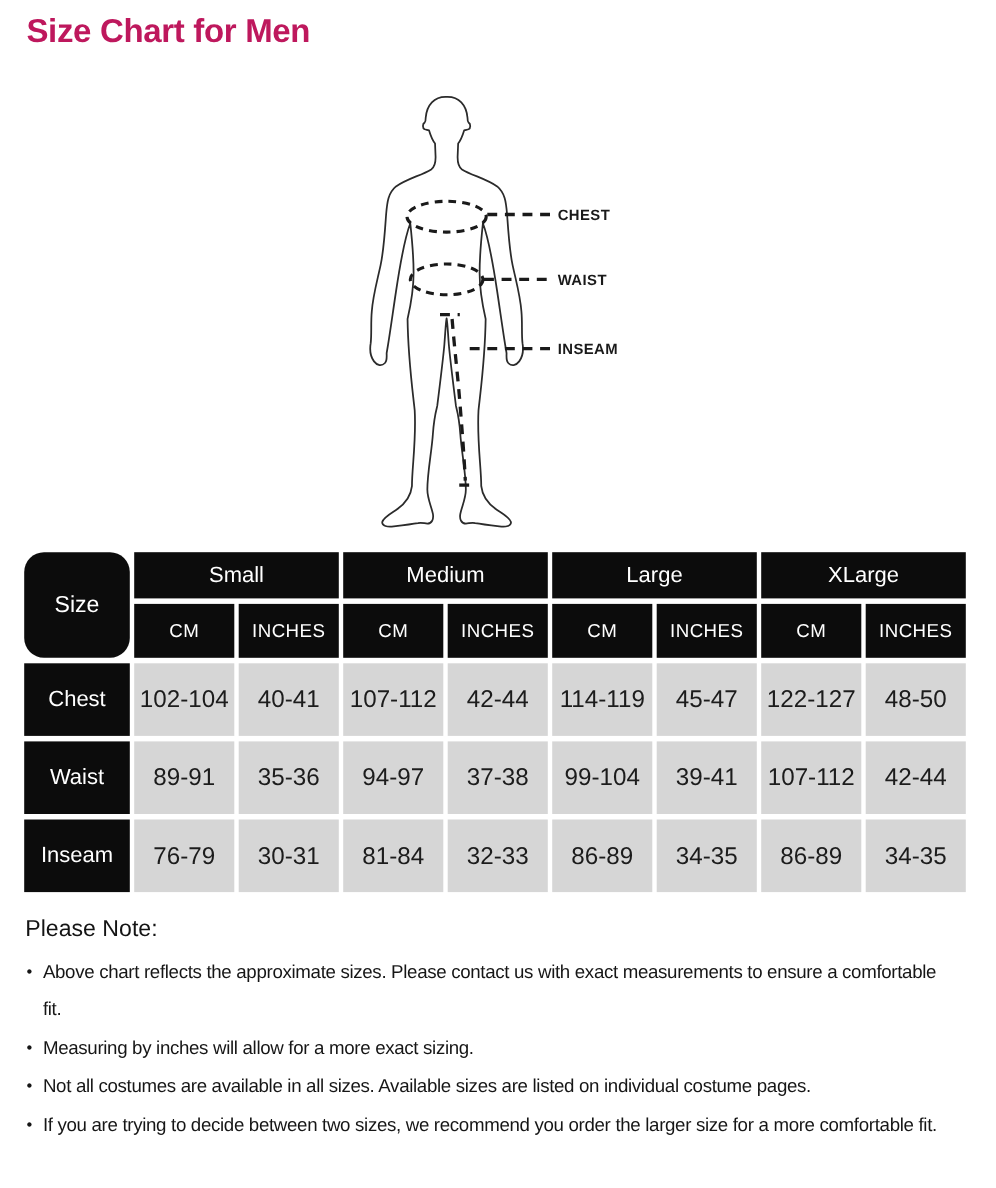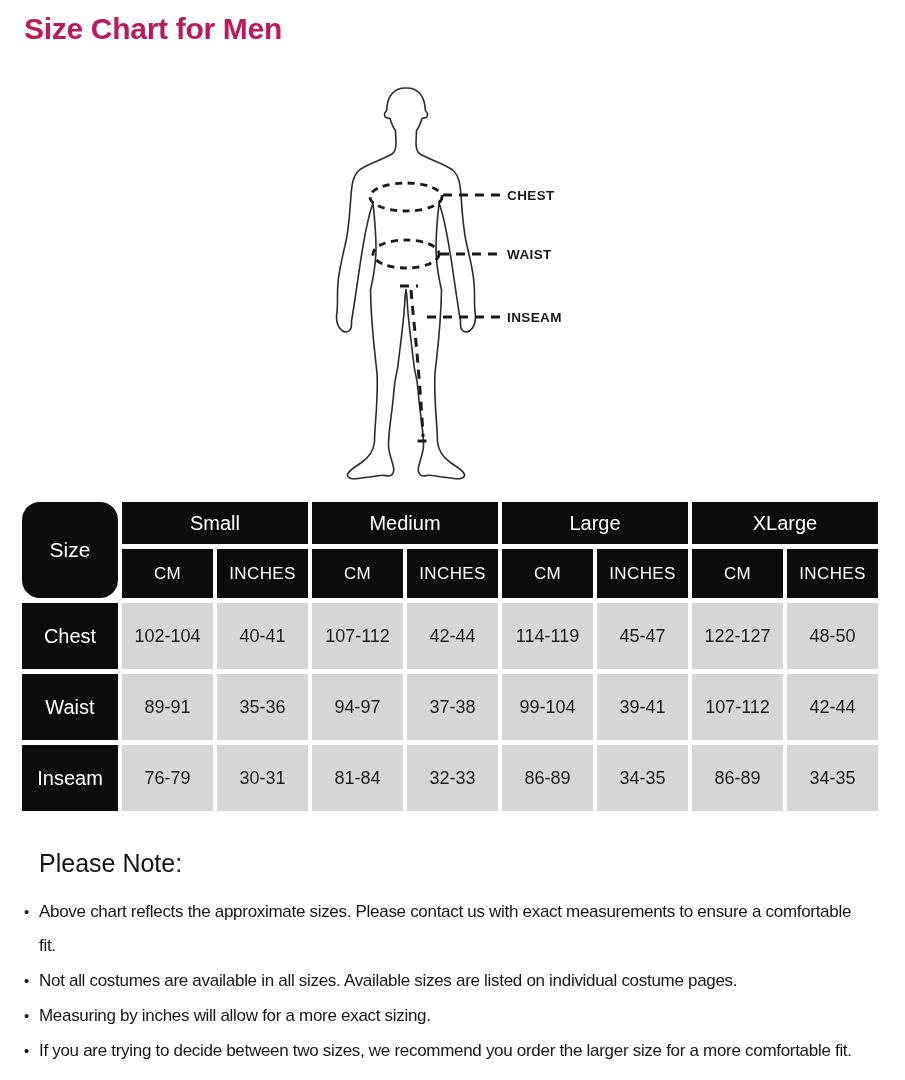--- a/index.html
+++ b/index.html
@@ -44,29 +44,29 @@
   }
   .hdr {
     background: #0c0c0c; color: #ffffff; font-weight: 400;
   }
   th.corner   { font-size: 21px; border-radius: 18px; }
   th.group    { font-size: 20px; height: 42px; }
   th.unit     { font-size: 17px; height: 49px; letter-spacing: 0.4px; }
   th.rowlabel { font-size: 20px; }
   td.val {
     background: #d6d6d6; color: #1c1c1c;
-    font-size: 18px; height: 66px;
+    font-size: 22px; height: 66px;
   }
   
   .notes {
     position: absolute; left: 22px; top: 832px; width: 870px;
     color: #141414;
   }
   .notes-heading {
-    font-size: 25px; font-weight: 400; margin: 17px; color: #141414;
+    font-size: 21px; font-weight: 400; margin: 1px; color: #141414;
   }
   .notes ul {
     list-style: none;
     margin: 10px 0 0 0; padding: 0;
   }
   .notes li {
     position: relative;
     max-width: 828px;
     padding-left: 17px;
     font-size: 17px;
@@ -241,19 +241,19 @@
         <td class="val">86-89</td>
         <td class="val">34-35</td>
       </tr>
     </tbody>
   </table>
 
   <div class="notes">
     <p class="notes-heading">Please Note:</p>
     <ul>
       <li>Above chart reflects the approximate sizes. Please contact us with exact measurements to ensure a comfortable fit.</li>
+      <li>Measuring by inches will allow for a more exact sizing.</li>
       <li>Not all costumes are available in all sizes. Available sizes are listed on individual costume pages.</li>
-      <li>Measuring by inches will allow for a more exact sizing.</li>
       <li>If you are trying to decide between two sizes, we recommend you order the larger size for a more comfortable fit.</li>
     </ul>
   </div>
 
 </div>
 
 </body></html>

